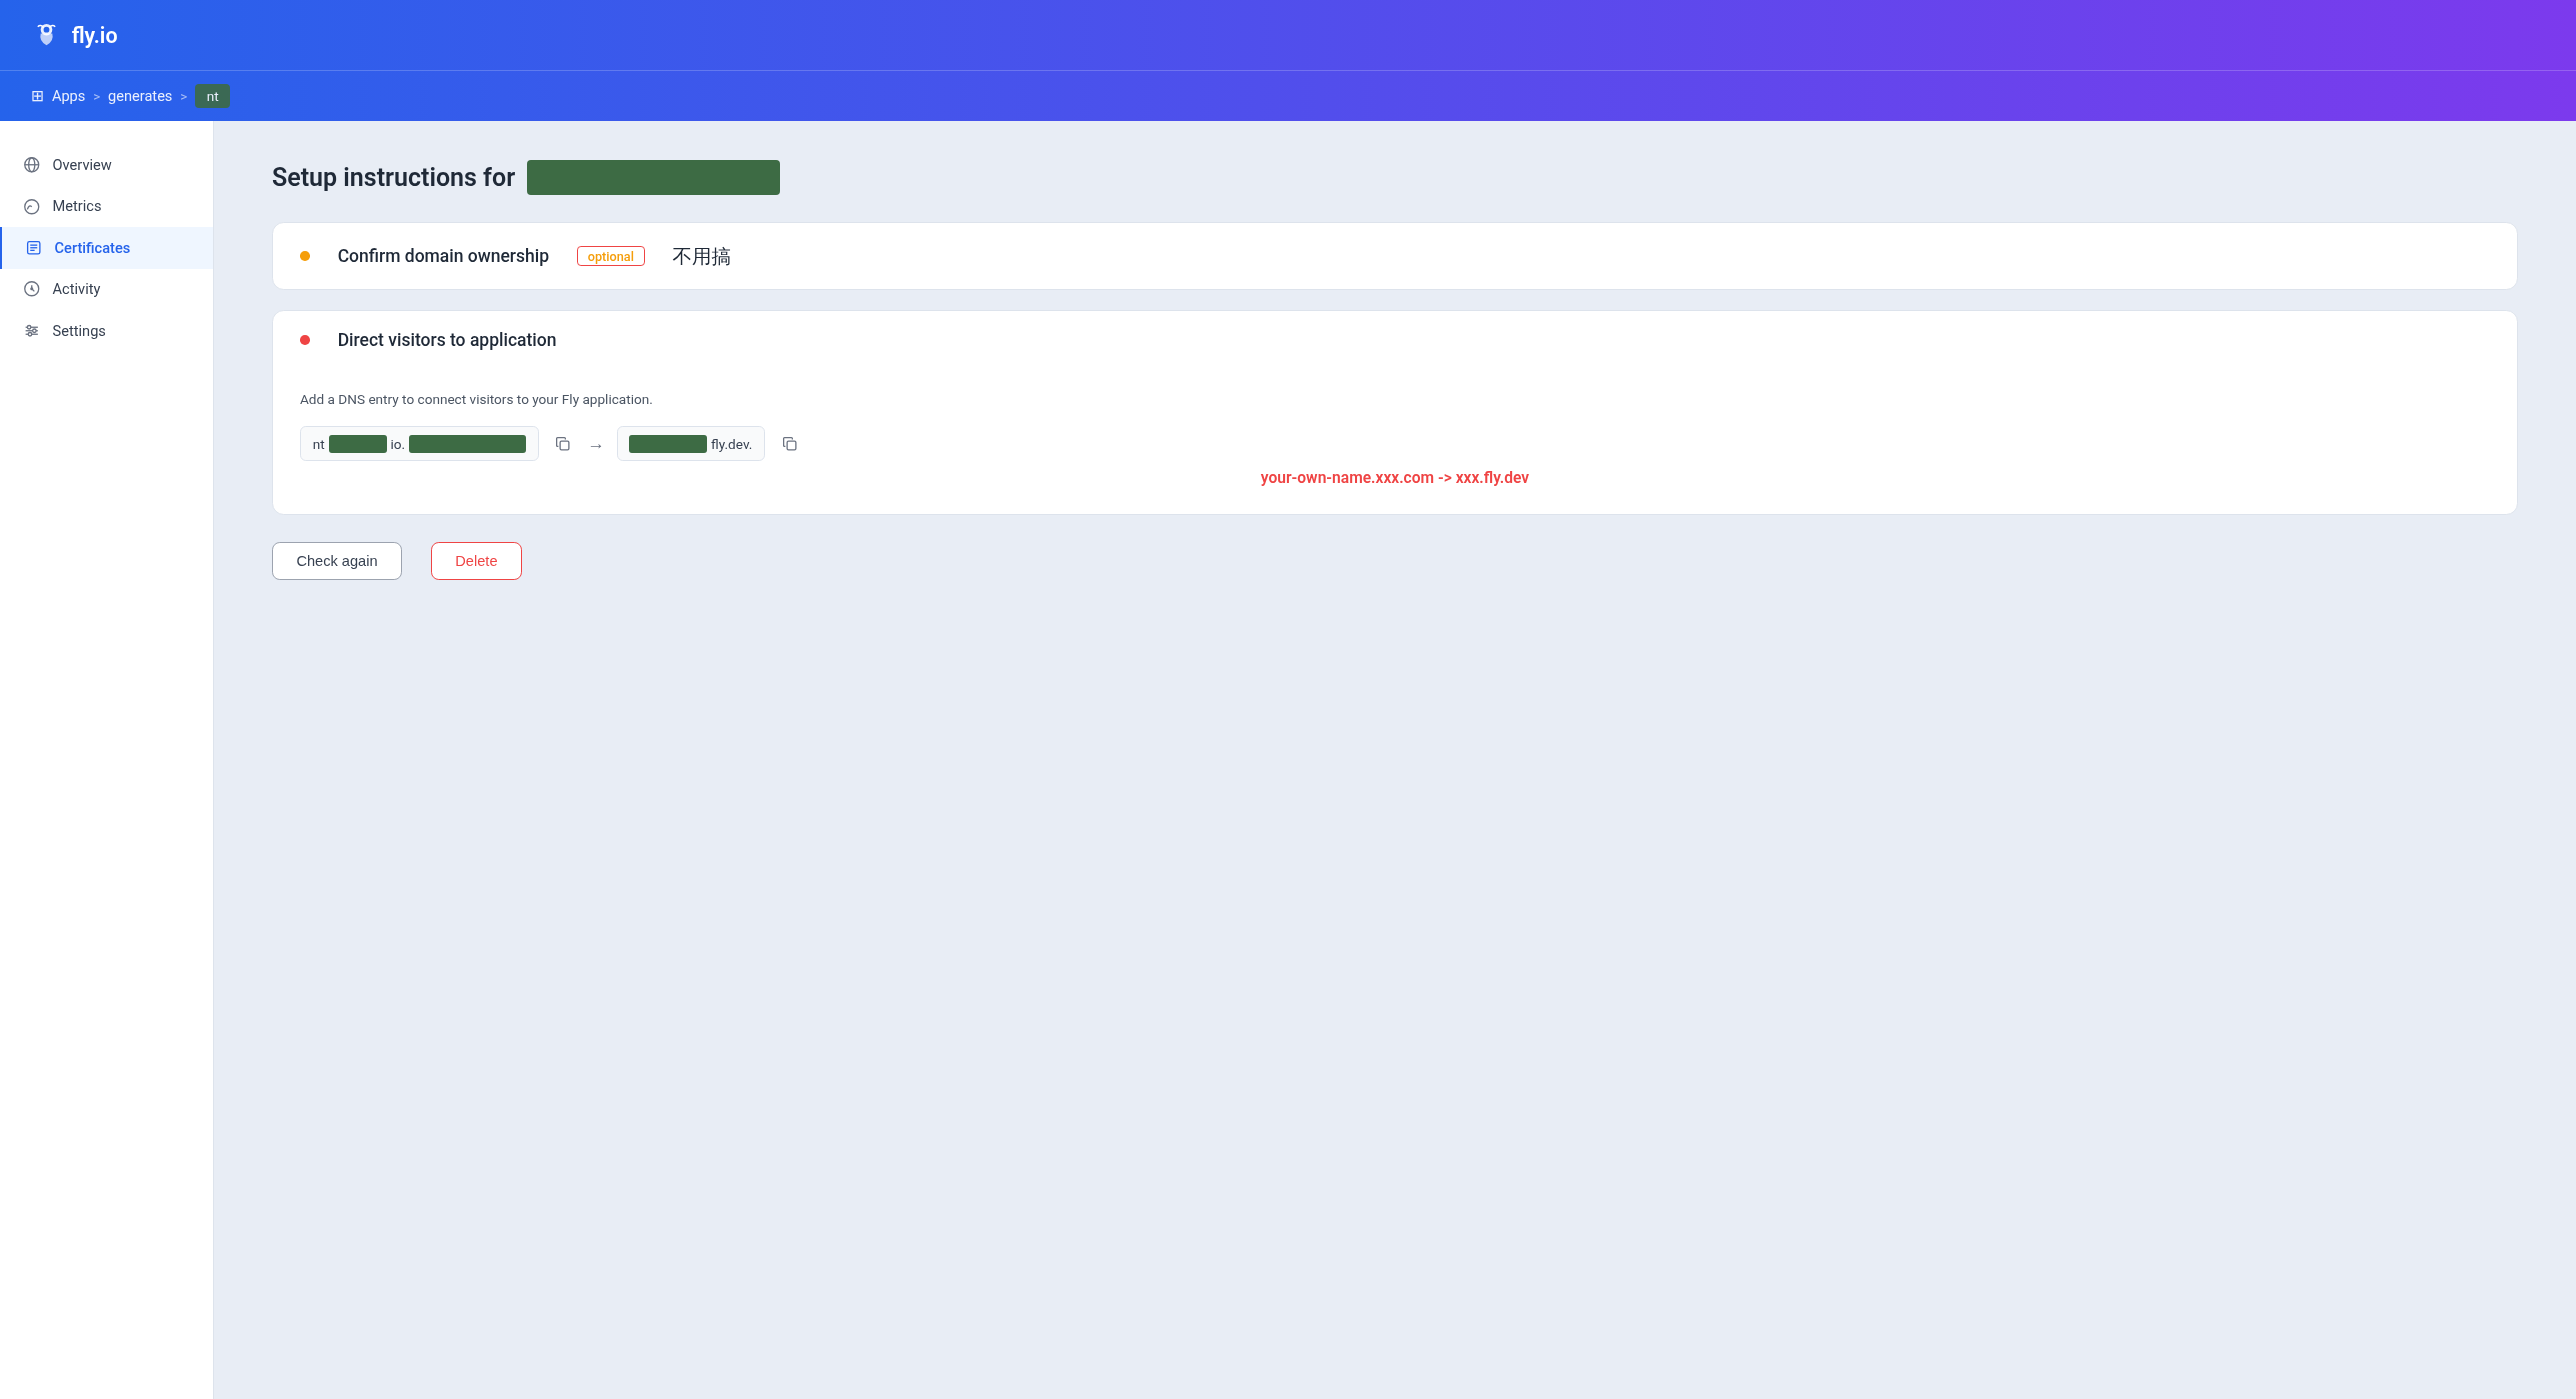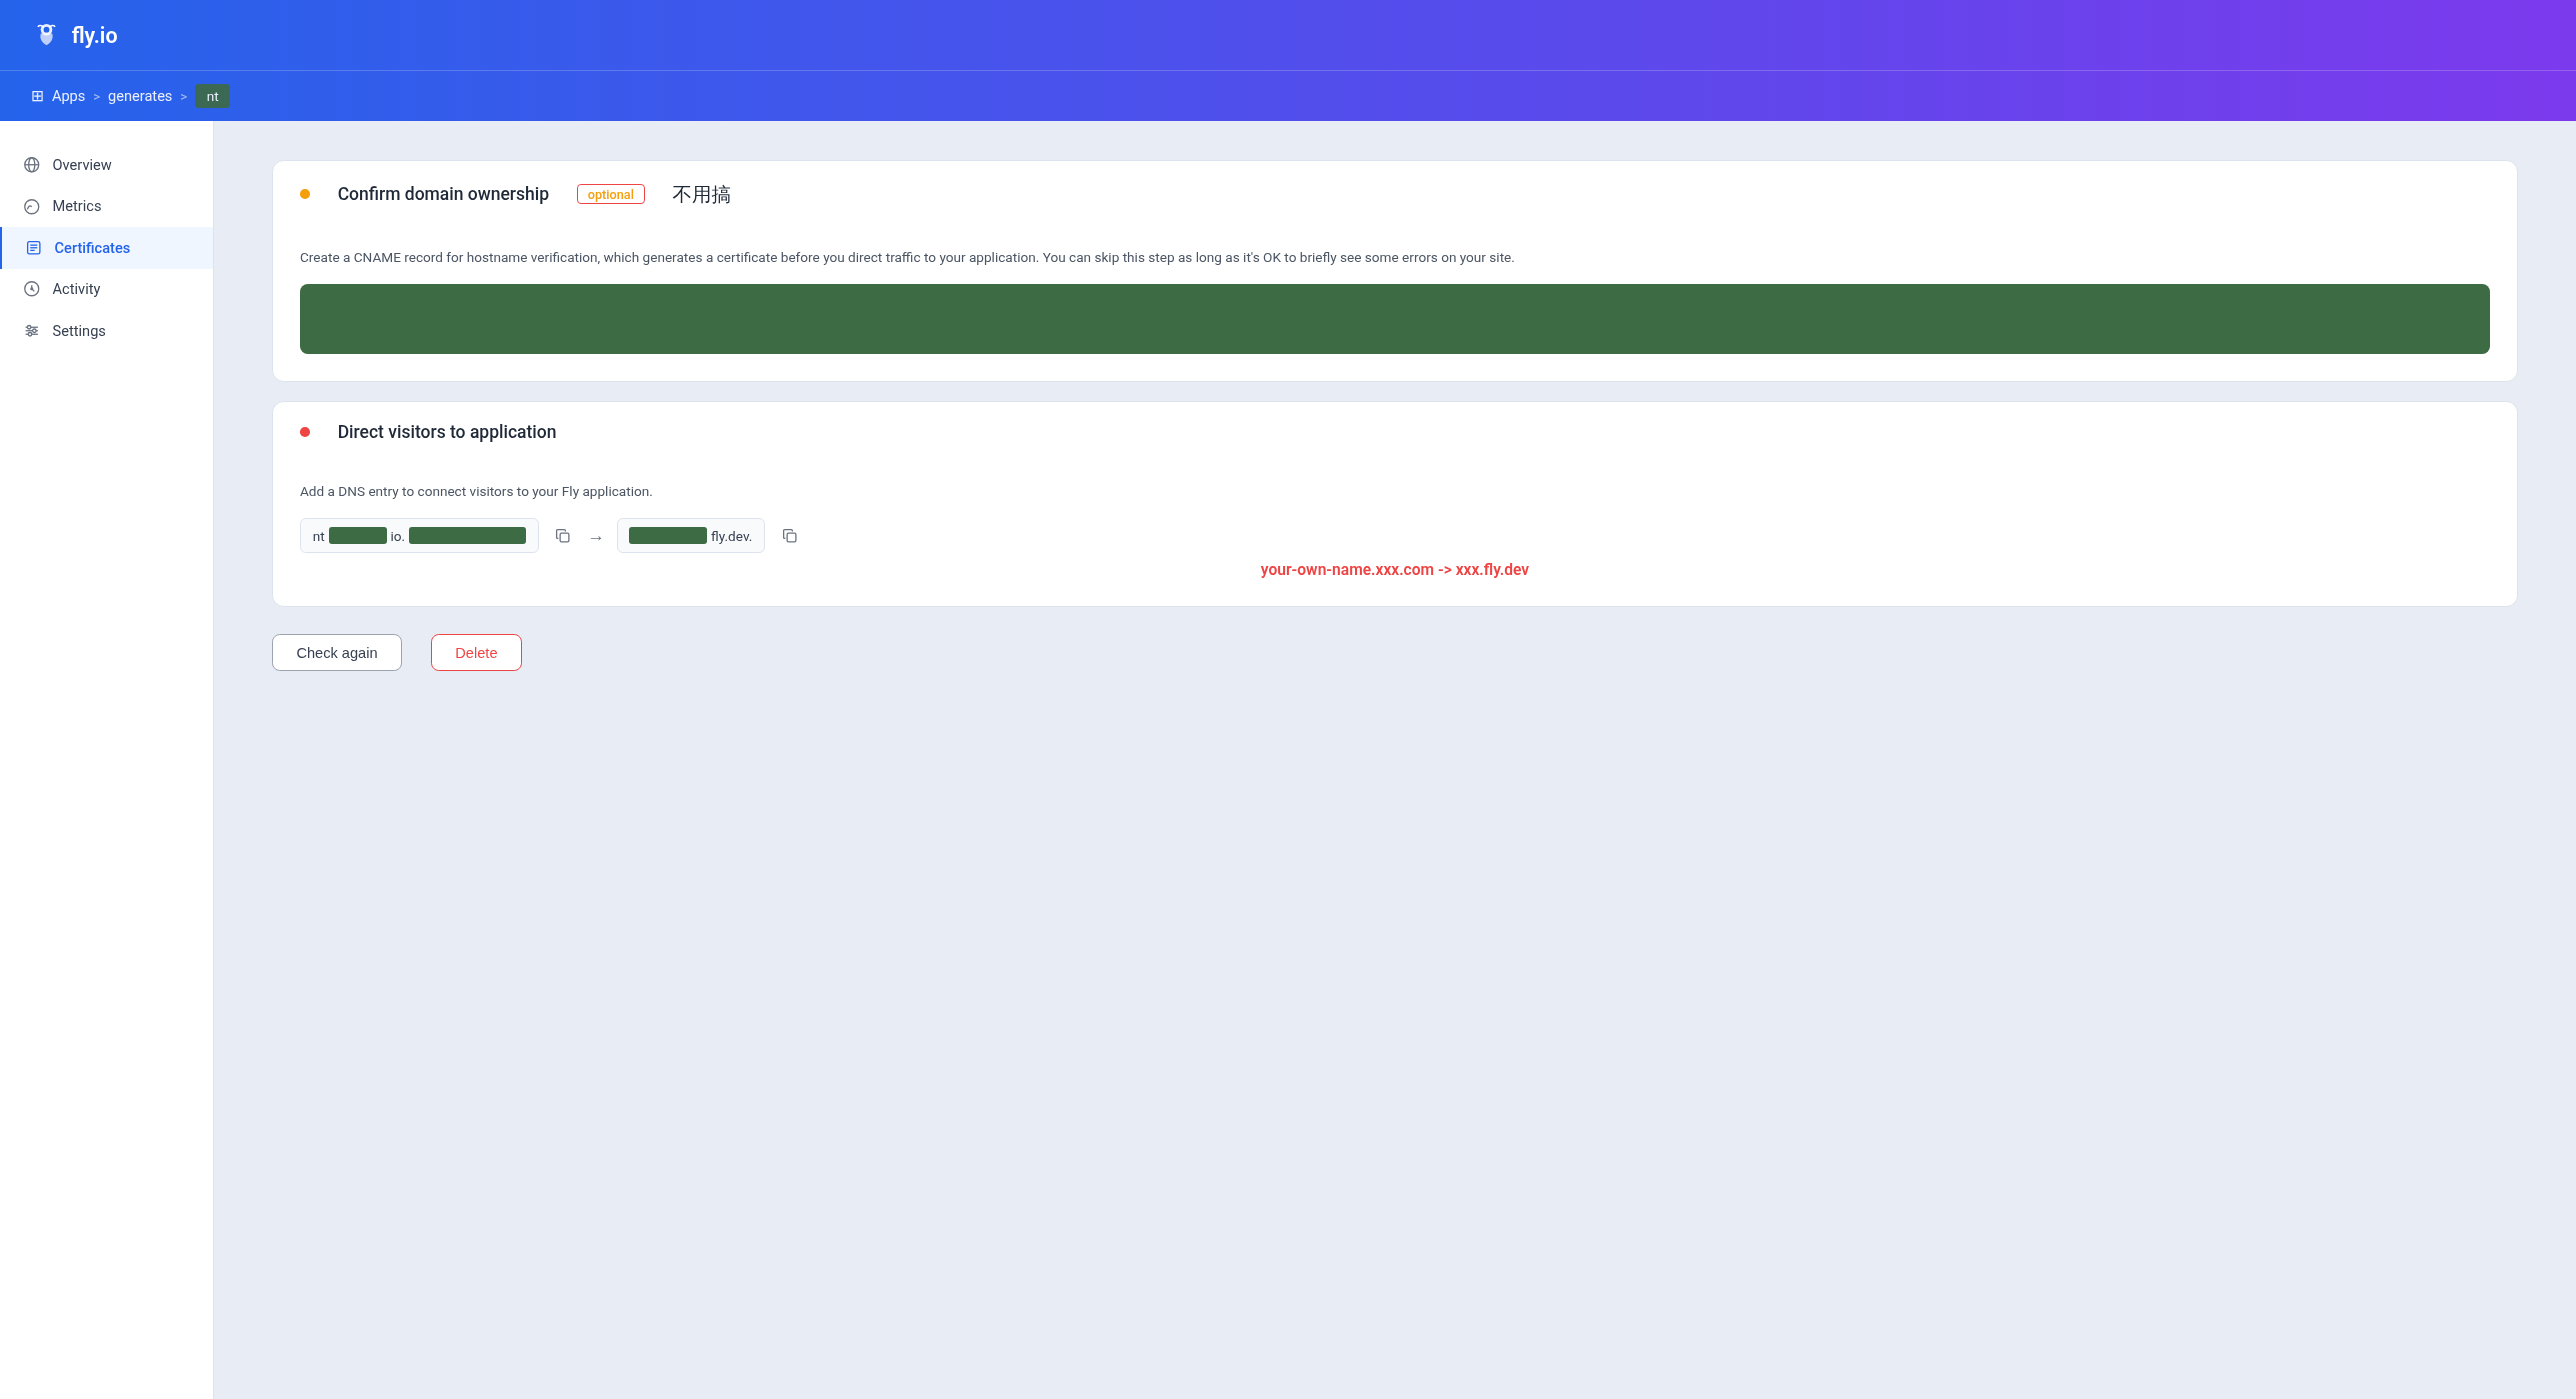--- a/index.html
+++ b/index.html
@@ -331,31 +331,31 @@
         <circle cx="13" cy="10" r="2" fill="white" stroke="currentColor"></circle>
         <circle cx="8" cy="14" r="2" fill="white" stroke="currentColor"></circle>
       </svg>
       <span>Settings</span>
     </a>
 
   </aside>
 
   <main class="main-content">
 
+    <h1 class="page-title">
+      <span>Setup instructions for</span>
+      <span class="title-domain-mask">&nbsp;</span>
+    </h1>
 
     <div class="card">
       <div class="card-header">
         <span class="dot-yellow"></span>
         <span>Confirm domain ownership</span>
         <span class="optional-badge">optional</span>
         <span class="annotation-text">不用搞</span>
-      </div>
-      <div class="card-body">
-        <p class="card-description">Create a CNAME record for hostname verification, which generates a certificate before you direct traffic to your application. You can skip this step as long as it's OK to briefly see some errors on your site.</p>
-        <div class="cname-block"></div>
       </div>
     </div>
 
     <div class="card">
       <div class="card-header">
         <span class="dot-red"></span>
         <span>Direct visitors to application</span>
       </div>
       <div class="card-body">
         <p class="card-description">Add a DNS entry to connect visitors to your Fly application.</p>

